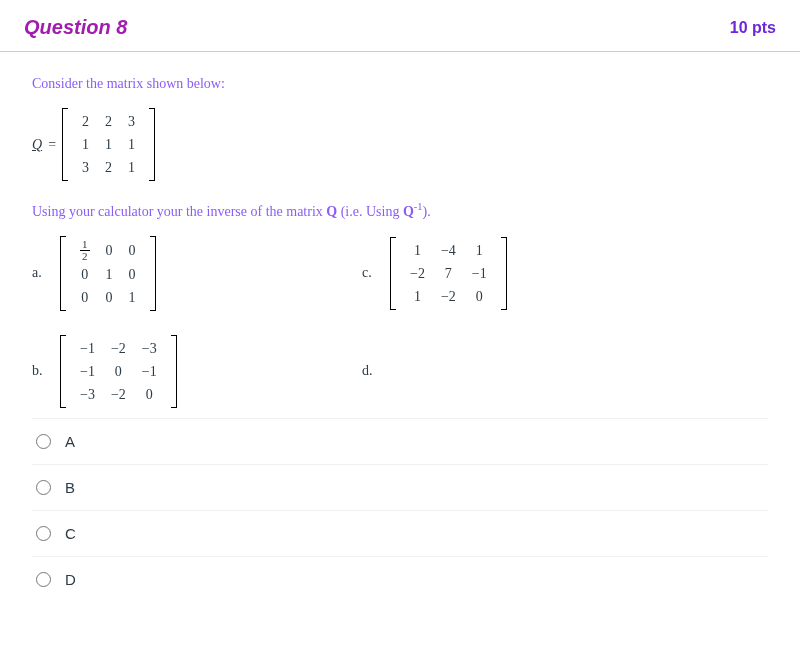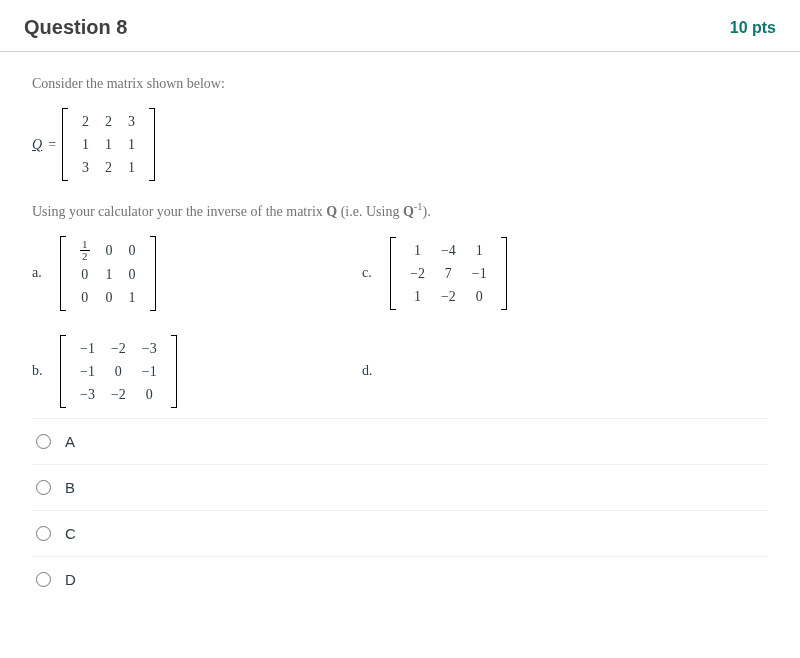--- a/index.html
+++ b/index.html
@@ -16,34 +16,35 @@
     .header {
       display: flex;
       justify-content: space-between;
       align-items: center;
       padding: 16px 24px 12px;
       border-bottom: 1px solid #c7cdd1;
     }
     .header-title {
       font-size: 20px;
       font-weight: 700;
-      color: #404040;
+      color: #a21caf;
+      font-style: italic;
     }
     .header-points {
       font-size: 16px;
       font-weight: 700;
-      color: #0f766e;
+      color: #6d28d9;
     }
     .body {
       padding: 24px 32px 8px;
     }
     .prompt {
       font-family: Georgia, "Times New Roman", serif;
       font-size: 14px;
-      color: #737373;
+      color: #8b5cf6;
       margin-bottom: 16px;
     }
     .matrix-row-line {
       display: flex;
       align-items: center;
       gap: 6px;
       margin-bottom: 20px;
       font-family: Georgia, "Times New Roman", serif;
       font-size: 14px;
     }

